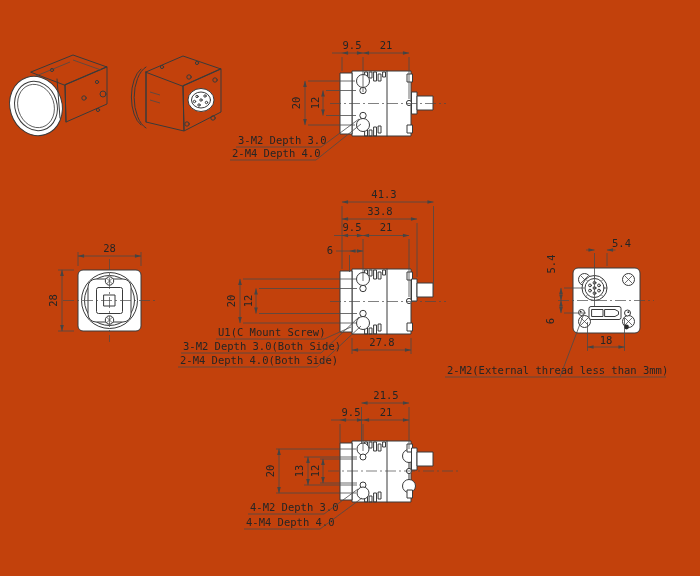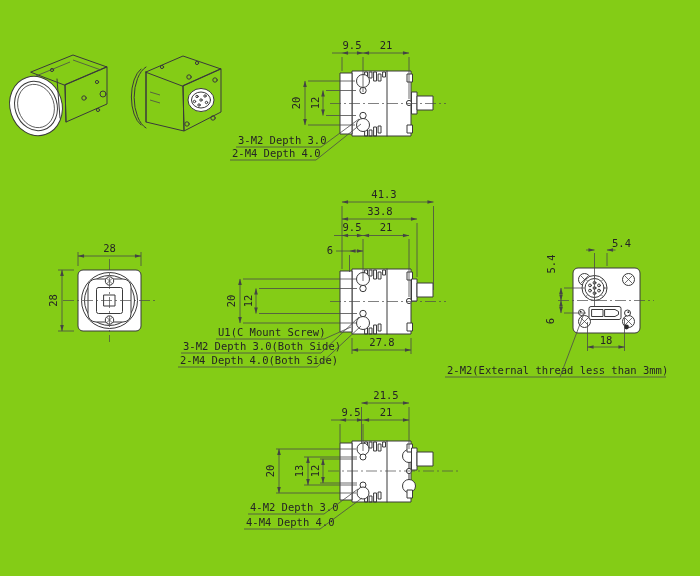--- a/index.html
+++ b/index.html
@@ -1,16 +1,16 @@
 <!DOCTYPE html>
 <html><head>
 <meta charset="utf-8">
 <style>
   html,body{margin:0;padding:0;background:#f4f4f2;}
-  .page{position:relative;width:700px;height:576px;background:#84cc16;overflow:hidden;
+  .page{position:relative;width:700px;height:576px;background:#c2410c;overflow:hidden;
         font-family:"DejaVu Sans Mono", monospace;}
   svg{display:block}
   .ln{stroke:#3a3a3a;stroke-width:1;fill:none;stroke-linejoin:round;stroke-linecap:round;}
   .fw{stroke:#3a3a3a;stroke-width:1;fill:#ffffff;stroke-linejoin:round;}
   .dim{stroke:#4a4a4a;stroke-width:0.8;fill:none;}
   .cl{stroke:#4a4a4a;stroke-width:0.7;fill:none;stroke-dasharray:11 3 2 3;}
   .txt{font-family:"DejaVu Sans Mono", monospace;font-size:10.5px;fill:#252525;}
   .hole{stroke:#3a3a3a;stroke-width:1;fill:#ffffff;}
   .dot{fill:#2a2a2a;stroke:none;}
 </style>

